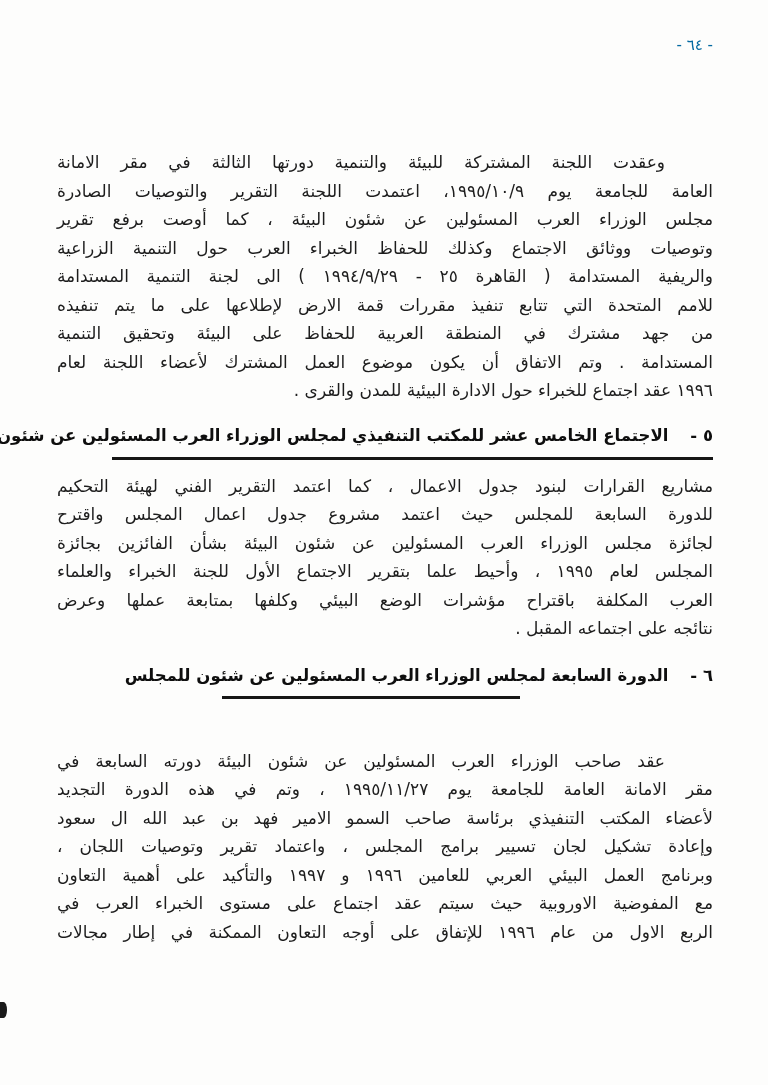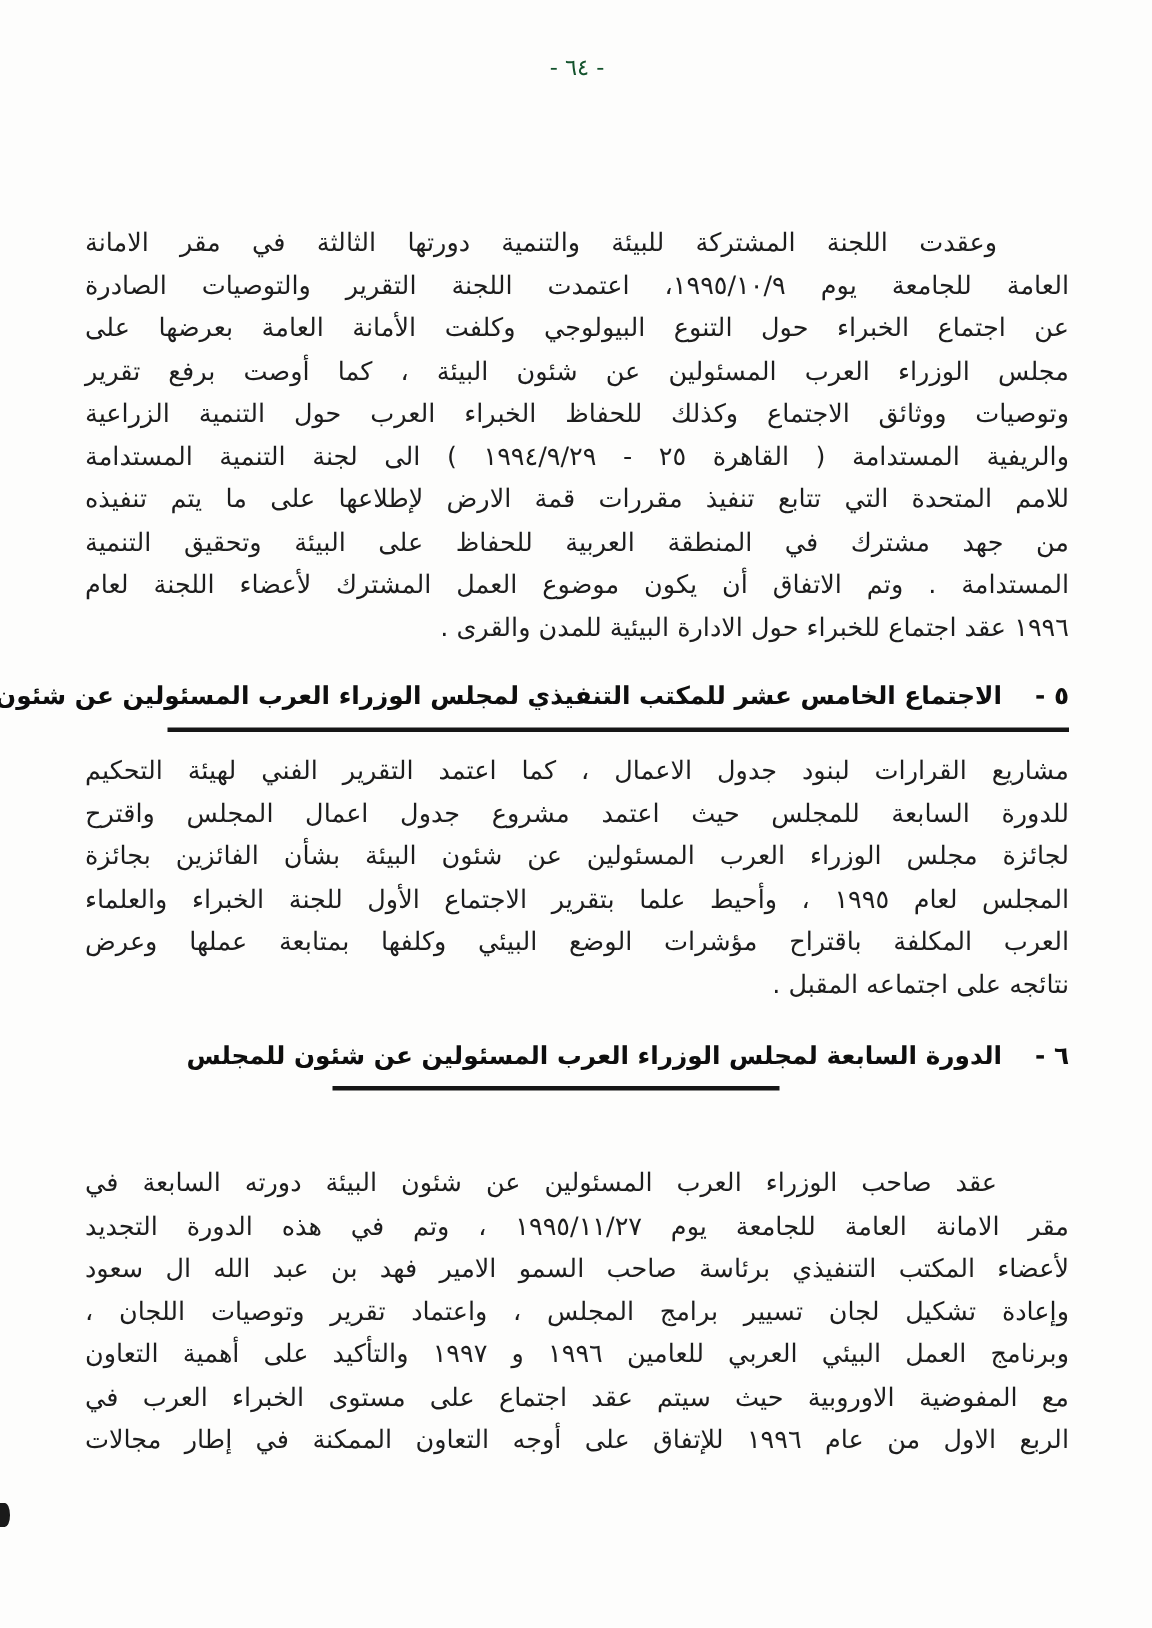--- a/index.html
+++ b/index.html
@@ -8,24 +8,23 @@
     width:768px; height:1085px;
     background:#fdfdfc;
     font-family:"DejaVu Sans", sans-serif;
     direction:rtl;
     overflow:hidden;
     color:#1d1d1d;
   }
   .content { padding:0 55px 0 57px; }
   .pagenum {
     padding-top:36px;
-    text-align:center;
     font-size:15px;
     letter-spacing:2px;
-    color:#14532d;
+    color:#0369a1;
   }
   .para { margin:0; }
   .line {
     font-size:17px;
     line-height:28.5px;
     text-align:justify;
     text-align-last:justify;
     color:#1d1d1d;
   }
   .line.indent { padding-right:48px;margin-top:48px; }
@@ -58,21 +57,20 @@
 <body>
 
 <div class="page">
   <div class="content">
 
     <div class="pagenum">- ٦٤ -</div>
 
     <div class="para para1">
       <div class="line indent">وعقدت اللجنة المشتركة للبيئة والتنمية دورتها الثالثة في مقر الامانة</div>
       <div class="line">العامة للجامعة يوم ١٩٩٥/١٠/٩، اعتمدت اللجنة التقرير والتوصيات الصادرة</div>
-      <div class="line">عن اجتماع الخبراء حول التنوع البيولوجي وكلفت الأمانة العامة بعرضها على</div>
       <div class="line">مجلس الوزراء العرب المسئولين عن شئون البيئة ، كما أوصت برفع تقرير</div>
       <div class="line">وتوصيات ووثائق الاجتماع وكذلك للحفاظ الخبراء العرب حول التنمية الزراعية</div>
       <div class="line">والريفية المستدامة ( القاهرة ٢٥ - ١٩٩٤/٩/٢٩ ) الى لجنة التنمية المستدامة</div>
       <div class="line">للامم المتحدة التي تتابع تنفيذ مقررات قمة الارض لإطلاعها على ما يتم تنفيذه</div>
       <div class="line">من جهد مشترك في المنطقة العربية للحفاظ على البيئة وتحقيق التنمية</div>
       <div class="line">المستدامة . وتم الاتفاق أن يكون موضوع العمل المشترك لأعضاء اللجنة لعام</div>
       <div class="line end">١٩٩٦ عقد اجتماع للخبراء حول الادارة البيئية للمدن والقرى .</div>
     </div>
 
     <div class="sec-heading h5">

